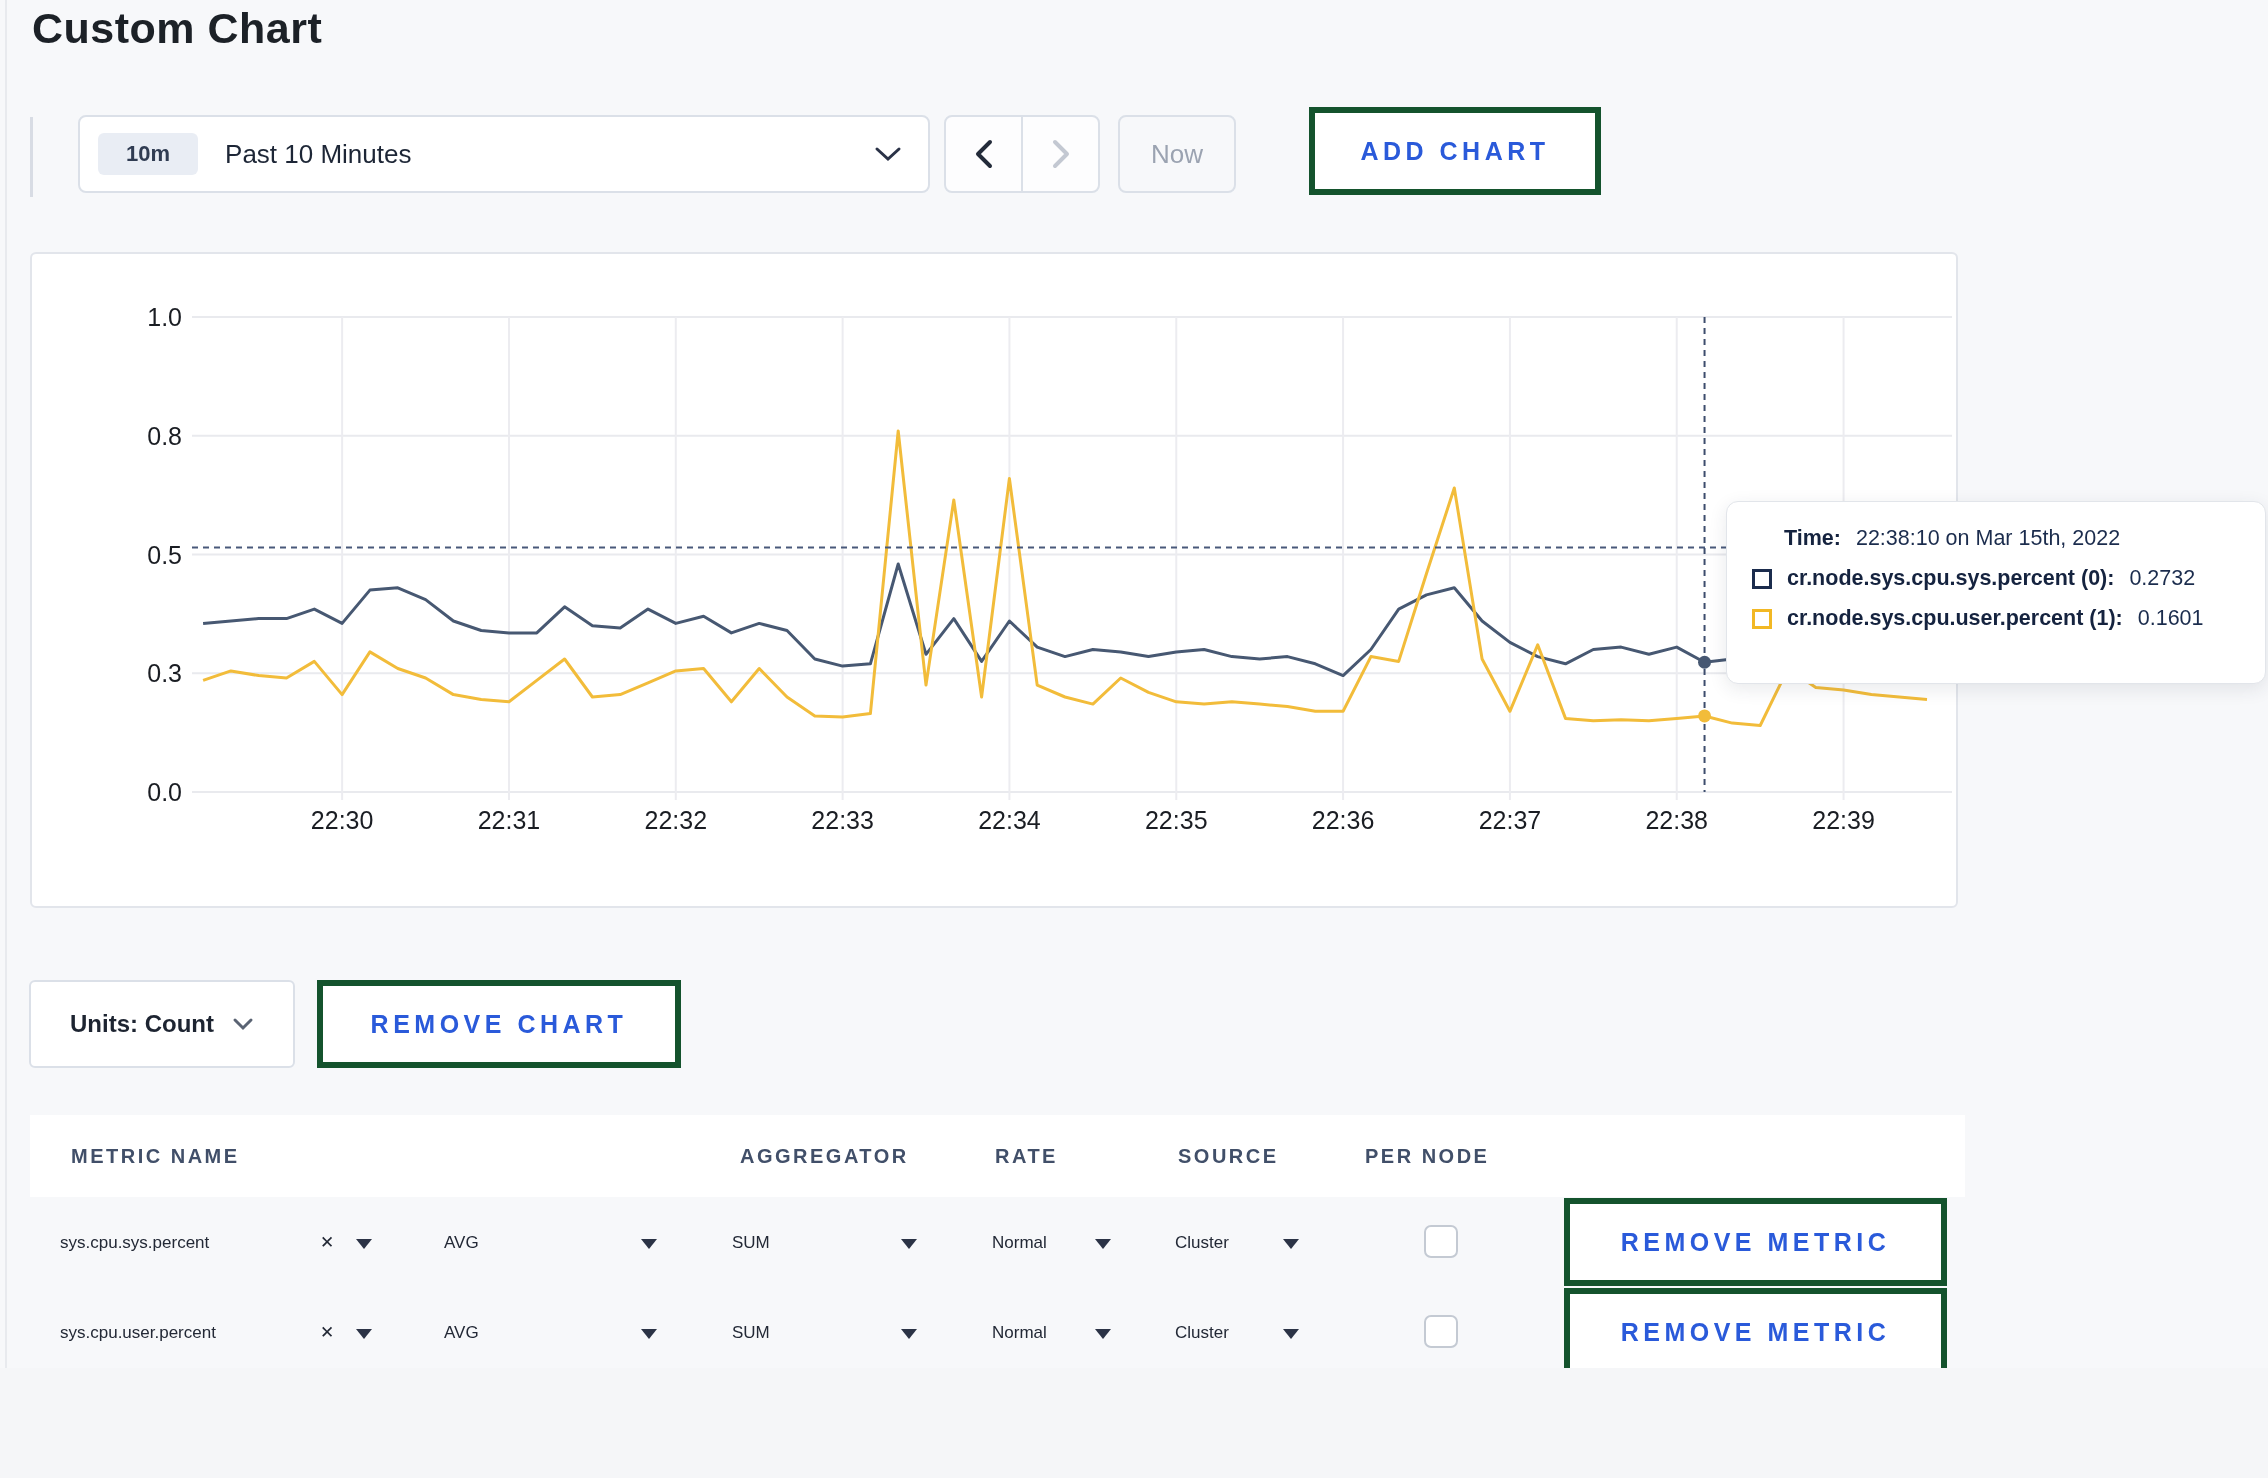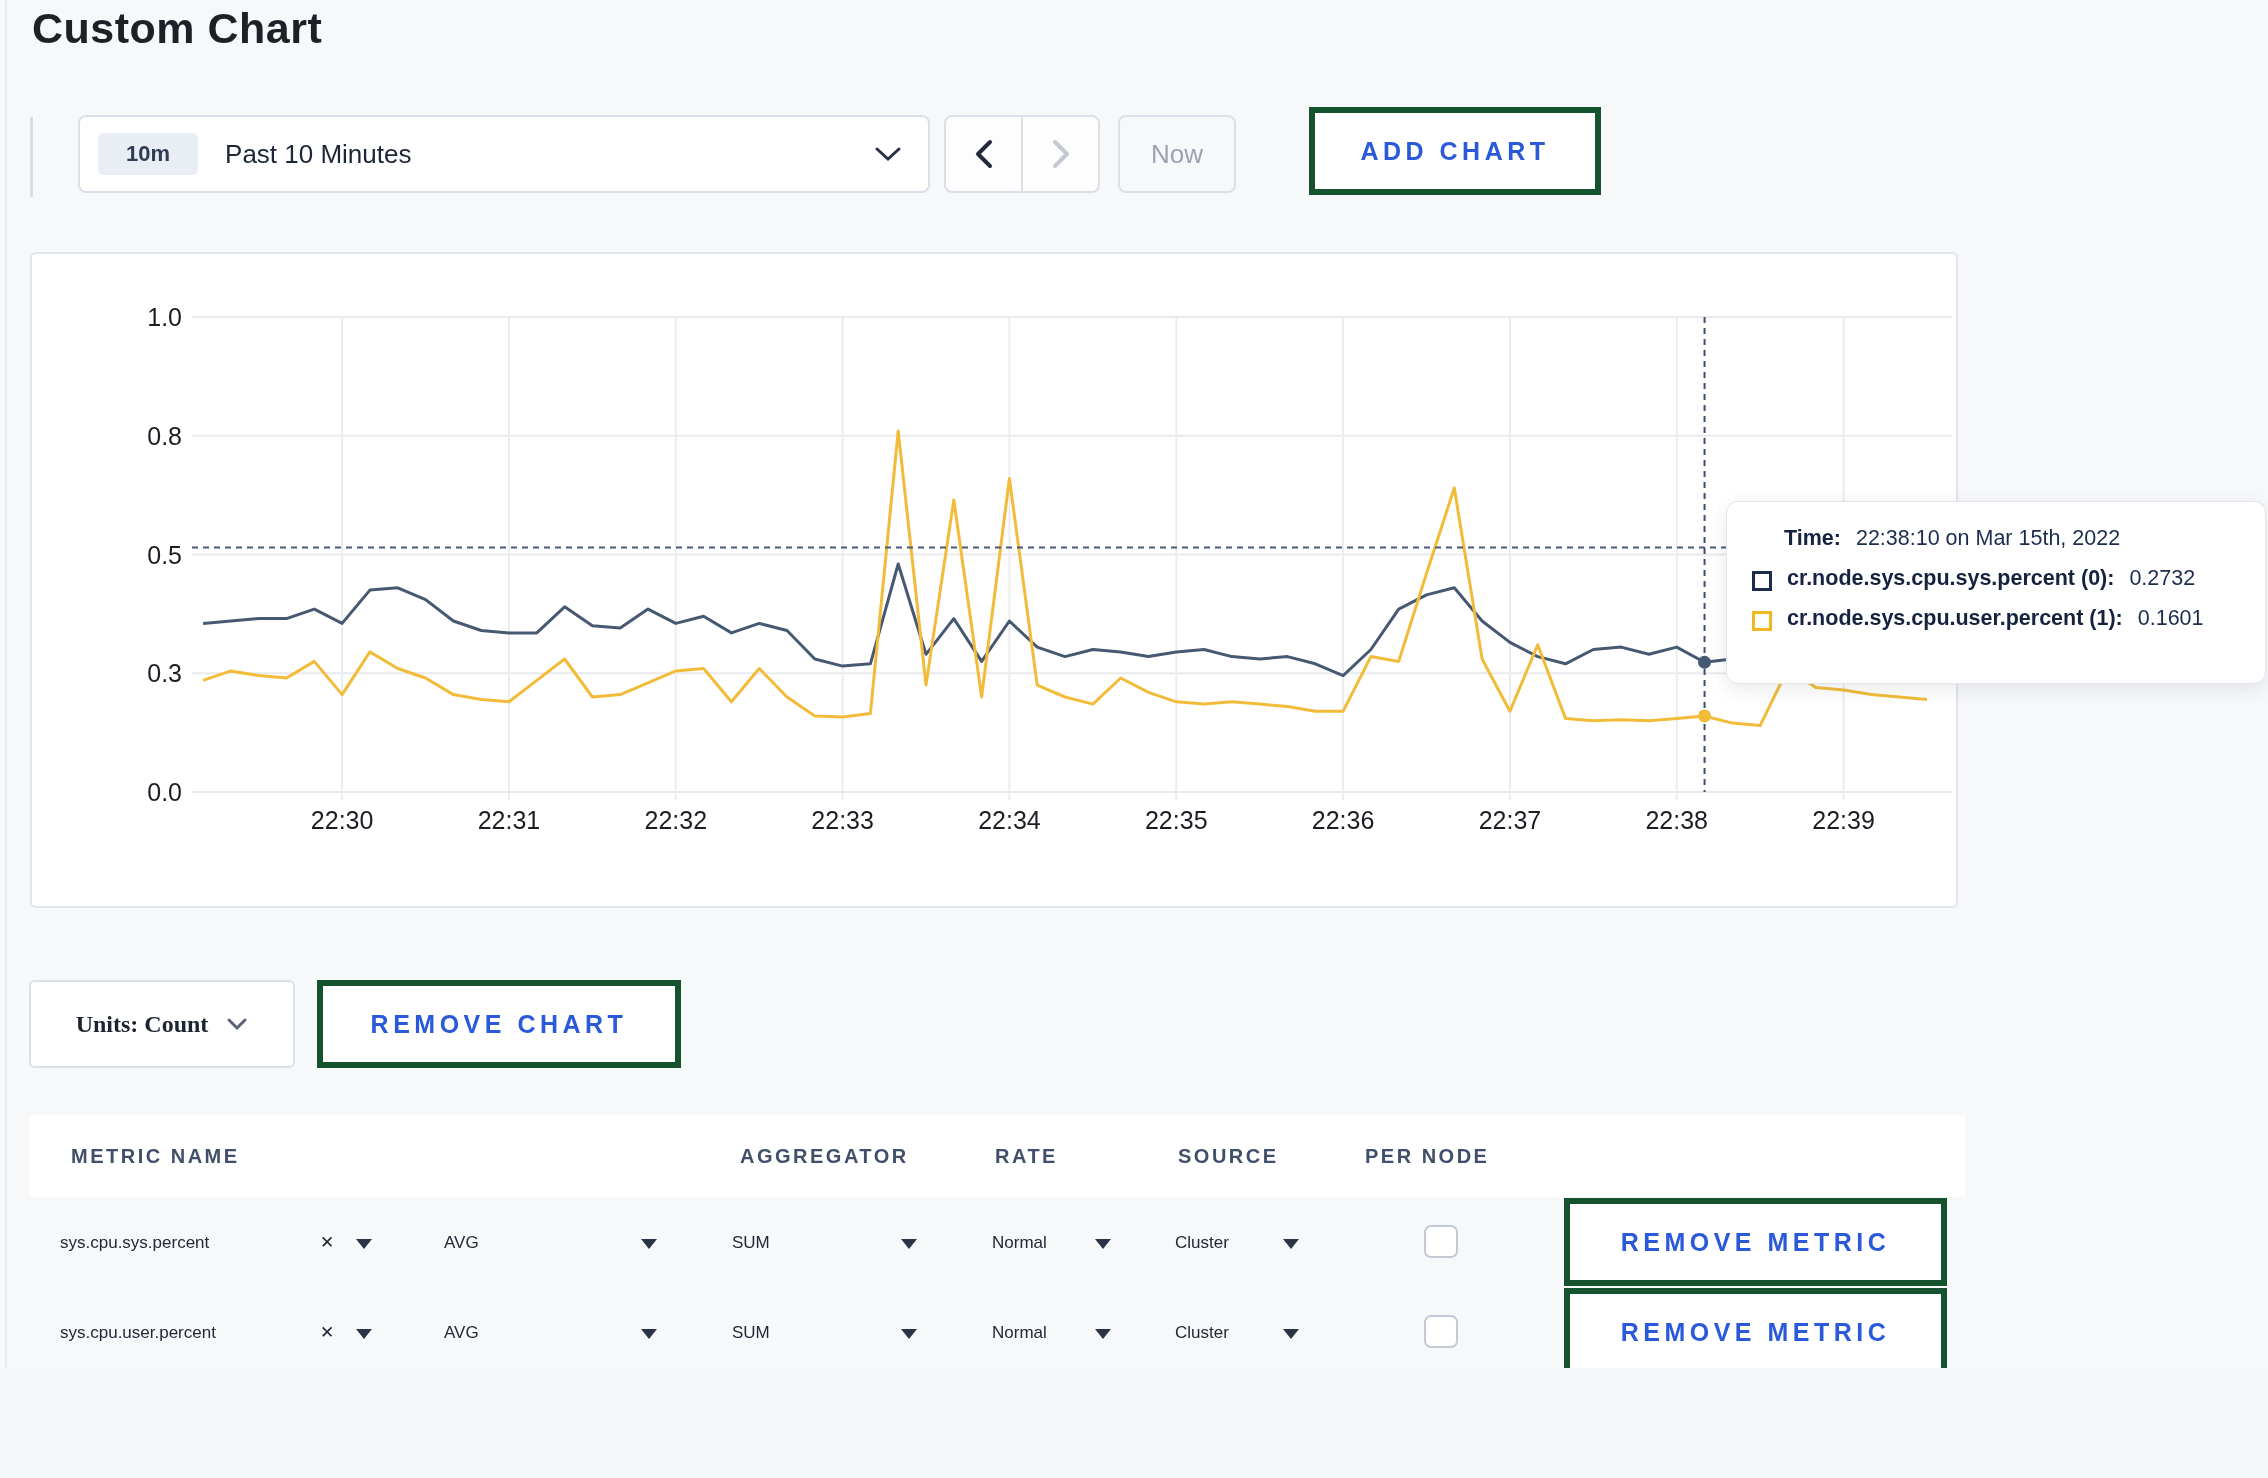--- a/index.html
+++ b/index.html
@@ -13,27 +13,27 @@
   .time-label { margin-left:27px; font-size:26px; color:#1d2636; }
   .time-select .chev { margin-left:auto; }
   .arrow-group { position:absolute; left:944px; top:115px; width:156px; height:78px; background:#fdfdfe; border:2px solid #dbe0e8; border-radius:8px; display:flex; }
   .arrow-btn { flex:1; display:flex; align-items:center; justify-content:center; background:transparent; border:none; cursor:pointer; }
   .arrow-btn.prev { border-right:2px solid #dbe0e8; }
   .now-btn { position:absolute; left:1118px; top:115px; width:118px; height:78px; background:transparent; border:2px solid #dbe0e8; border-radius:8px; color:#9ba3b1; font-size:26px; font-family:"Liberation Sans", sans-serif; }
   .blue-outline-btn { background:#fff; border:6px solid #14532d; border-radius:0; color:#2a5ada; font-weight:600; letter-spacing:4.5px; font-family:"Liberation Sans", sans-serif; cursor:pointer; }
   .add-chart-btn { position:absolute; left:1309px; top:107px; width:292px; height:88px; font-size:25px; }
   .chart-card { position:absolute; left:30px; top:252px; width:1928px; height:656px; background:#fff; border:2px solid #e2e5eb; border-radius:6px; }
   .tooltip { position:absolute; left:1726px; top:501px; width:540px; height:183px; background:#fff; border:1px solid #e2e5ea; border-radius:12px; box-shadow:0 5px 18px rgba(40,50,70,0.10); z-index:6; padding-top:24px; }
-  .tt-row { display:flex; align-items:flex-end; margin-left:25px; margin-bottom:15px; }
+  .tt-row { display:flex; align-items:center; margin-left:25px; margin-bottom:15px; }
   .tt-row.time-row { margin-left:57px; }
   .tt-label { font-weight:700; font-size:21.5px; color:#15233f; }
   .tt-value { font-size:21.5px; color:#1b2c4d; margin-left:15px; }
   .tt-square { width:20px; height:20px; border:3px solid; margin-right:15px; flex:none; }
   .units-btn { position:absolute; left:29px; top:980px; width:266px; height:88px; background:#fff; border:2px solid #dbe0e8; border-radius:6px; display:flex; align-items:center; justify-content:center; gap:18px; cursor:pointer; }
-  .units-btn span { font-size:24px; font-weight:700; color:#1d2431;font-family:Liberation Serif, serif; }
+  .units-btn span { font-size:24px; font-weight:700; color:#1d2431; }
   .remove-chart-btn { position:absolute; left:317px; top:980px; width:364px; height:88px; font-size:25px; }
   .table-header { position:absolute; left:30px; top:1115px; width:1935px; height:82px; background:#fff; }
   .th-label { position:absolute; top:0; height:82px; line-height:82px; font-size:20px; letter-spacing:2.5px; color:#414f69; font-weight:600; }
   .metric-row { position:absolute; left:30px; width:1935px; height:90px; }
   .metric-row .cell { position:absolute; top:0; height:90px; line-height:90px; font-size:17px; color:#232936; }
   .clear-x { color:#9aa4b2; font-size:24px; }
   .caret { position:absolute; width:0; height:0; border-left:8px solid transparent; border-right:8px solid transparent; border-top:10px solid #2b3346; top:41px; }
   .checkbox { position:absolute; left:1394px; top:27px; width:34px; height:33px; background:#fff; border:2px solid #c4cad3; border-radius:7px; cursor:pointer; }
   .remove-metric-btn { position:absolute; left:1534px; top:0; width:383px; height:88px; font-size:25px; }
   .add-metric-btn { position:absolute; left:33px; top:1378px; width:327px; height:88px; font-size:25px; }

